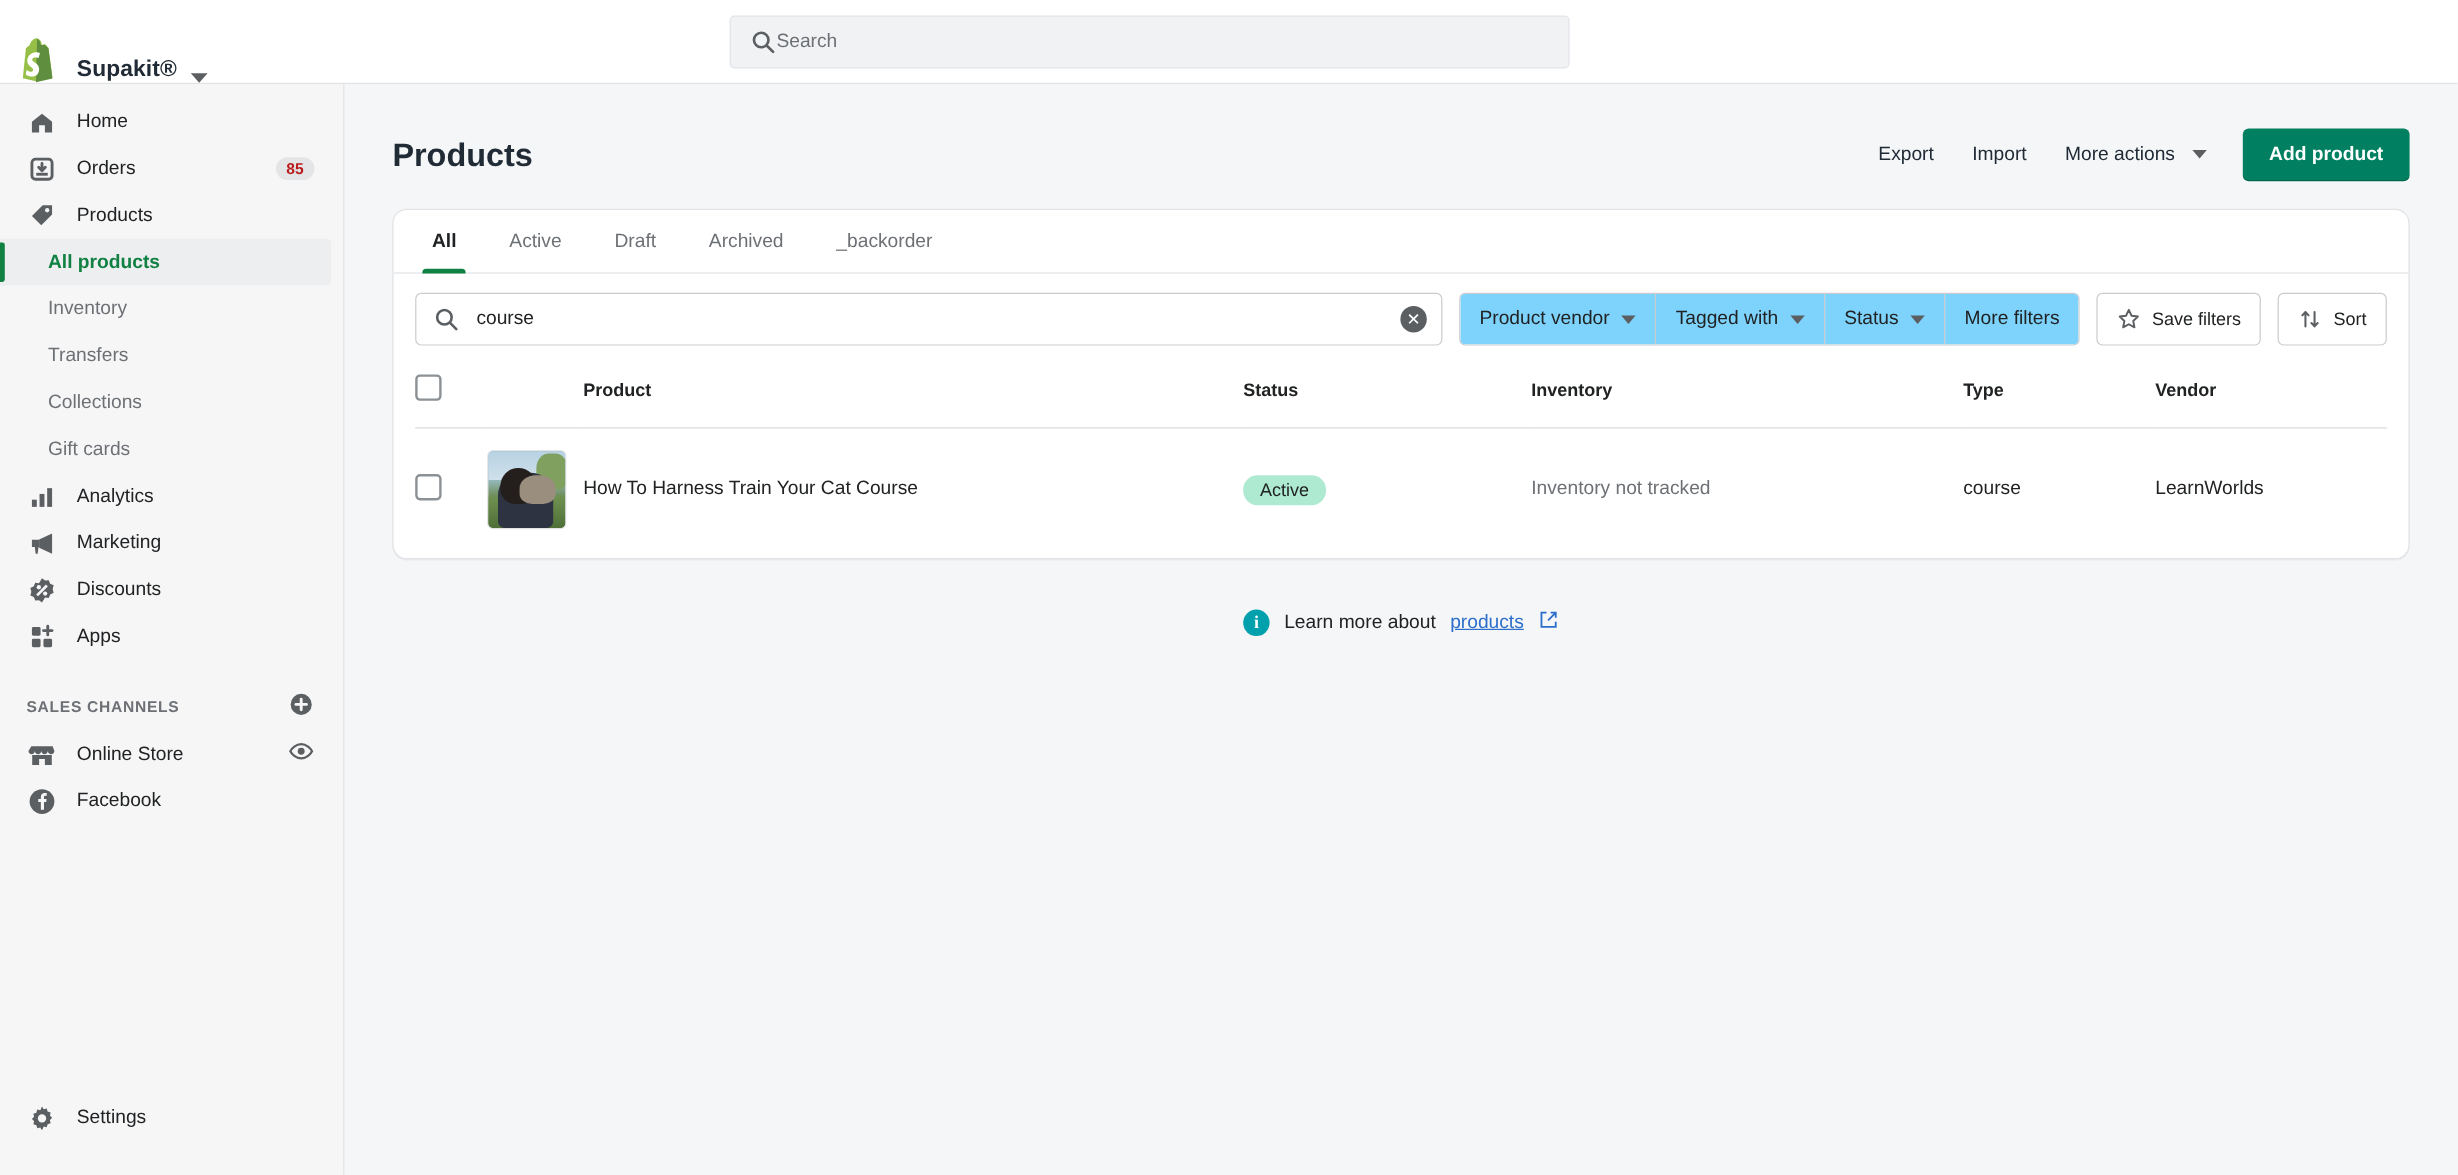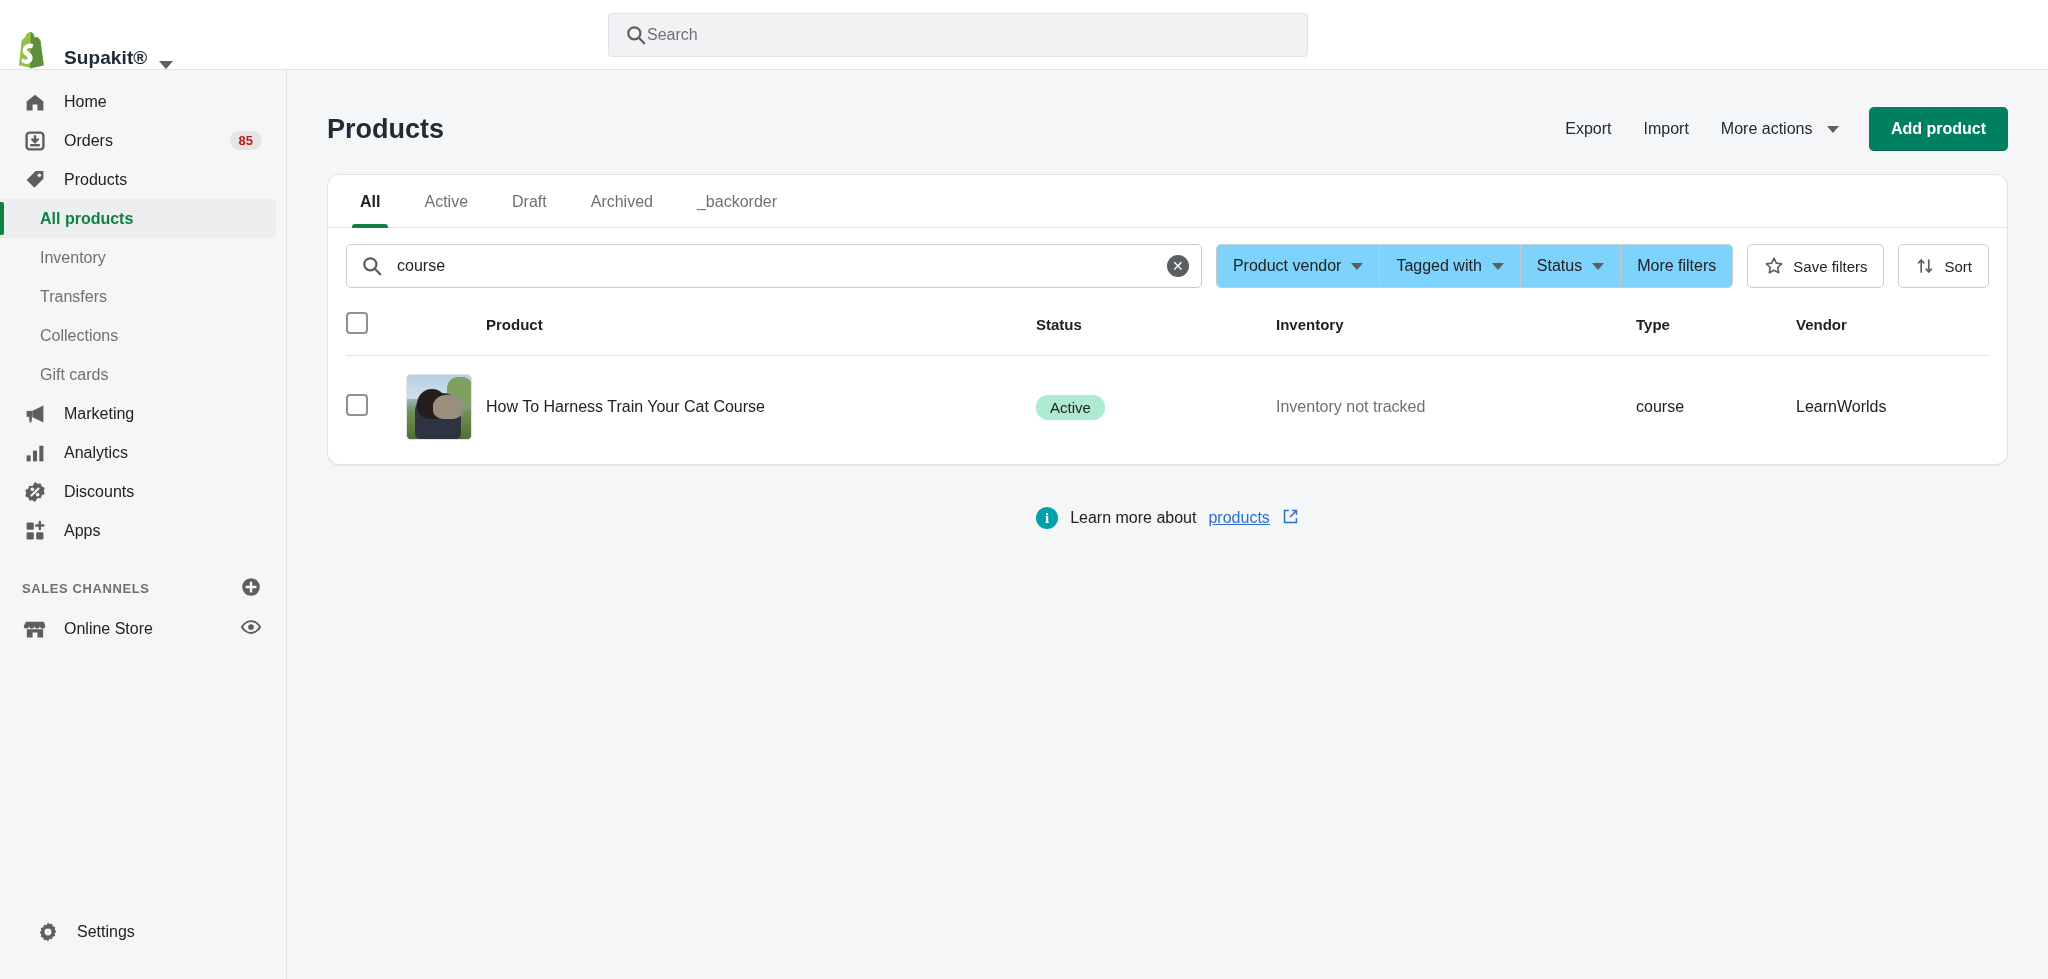--- a/index.html
+++ b/index.html
@@ -59,21 +59,21 @@
   .subnav.active { background: #edeeef; color: #108043; font-weight: 600; }
   .subnav.active:before {
     content: ""; position: absolute; left: -0px; top: 3px;
     width: 4px; height: 33px; background: #108043; border-radius: 0 2px 2px 0;
   }
   .section-head {
     display: flex; align-items: center; justify-content: space-between;
     padding: 26px 24px 8px 22px; font-size: 13px; font-weight: 600;
     letter-spacing: .6px; color: #6d7175;
   }
-  .settings-row { position: absolute; bottom: 28px; left: 13px; width: 100%; }
+  .settings-row { position: absolute; bottom: 28px; left: 0; width: 100%; }
   
   .main { position: absolute; top: 70px; left: 287px; width: 1761px; height: 909px; padding: 34px 40px 0 40px; }
   .page-head { display: flex; align-items: center; height: 50px; }
   .page-title { font-size: 27px; font-weight: 600; color: #212b36; flex: 1; }
   .plain-btn {
     font-size: 16px; color: #212b36; background: transparent; border: none;
     padding: 10px 16px; cursor: pointer; font-family: inherit;
   }
   .caret-sm {
     display: inline-block; width: 0; height: 0; margin-left: 10px;
@@ -234,37 +234,37 @@
     <span>Collections</span>
   </div>
   <div class="subnav">
     <span>Gift cards</span>
   </div>
 
 
   <div class="nav-item">
     <span class="ico">
       <svg width="24" height="24" viewBox="0 0 20 20">
+        <rect x="3" y="12" width="3.4" height="5" fill="#5c5f62"></rect>
+        <rect x="8.3" y="8" width="3.4" height="9" fill="#5c5f62"></rect>
+        <rect x="13.6" y="4" width="3.4" height="13" fill="#5c5f62"></rect>
+      </svg>
+    </span>
+    <span class="lbl">Analytics</span>
+  </div>
+
+  <div class="nav-item">
+    <span class="ico">
+      <svg width="24" height="24" viewBox="0 0 20 20">
         <path d="M17 3v14l-9-4.2V7.2z" fill="#5c5f62"></path>
         <path d="M3 7.4h5v5H3z" fill="#5c5f62"></path>
         <path d="M5 12.4h2.6L7 17H5.6z" fill="#5c5f62"></path>
       </svg>
     </span>
     <span class="lbl">Marketing</span>
-  </div>
-
-  <div class="nav-item">
-    <span class="ico">
-      <svg width="24" height="24" viewBox="0 0 20 20">
-        <rect x="3" y="12" width="3.4" height="5" fill="#5c5f62"></rect>
-        <rect x="8.3" y="8" width="3.4" height="9" fill="#5c5f62"></rect>
-        <rect x="13.6" y="4" width="3.4" height="13" fill="#5c5f62"></rect>
-      </svg>
-    </span>
-    <span class="lbl">Analytics</span>
   </div>
 
   <div class="nav-item">
     <span class="ico">
       <svg width="24" height="24" viewBox="0 0 20 20">
         <path d="M10 1.6l2.1 1.6 2.6-.3 1 2.5 2.4 1.1-.7 2.6.7 2.6-2.4 1.1-1 2.5-2.6-.3L10 18.4l-2.1-1.6-2.6.3-1-2.5-2.4-1.1.7-2.6-.7-2.6 2.4-1.1 1-2.5 2.6.3z" fill="#5c5f62"></path>
         <circle cx="7.8" cy="7.8" r="1.5" fill="#f6f6f7"></circle>
         <circle cx="12.2" cy="12.2" r="1.5" fill="#f6f6f7"></circle>
         <line x1="6.6" y1="13.4" x2="13.4" y2="6.6" stroke="#f6f6f7" stroke-width="1.8"></line>
       </svg>
@@ -303,20 +303,29 @@
     </span>
     <span class="lbl">Online Store</span>
     <span style="margin-right:24px">
       <svg width="22" height="22" viewBox="0 0 20 20">
         <path d="M10 4.6c4 0 7.2 3.2 8.2 5.4-1 2.2-4.2 5.4-8.2 5.4S2.8 12.2 1.8 10c1-2.2 4.2-5.4 8.2-5.4z" fill="none" stroke="#5c5f62" stroke-width="1.7"></path>
         <circle cx="10" cy="10" r="2.6" fill="#5c5f62"></circle>
       </svg>
     </span>
   </div>
 
+  <div class="nav-item">
+    <span class="ico">
+      <svg width="24" height="24" viewBox="0 0 20 20">
+        <circle cx="10" cy="10" r="8.6" fill="#5c5f62"></circle>
+        <path d="M11.4 10.3h1.5l.3-2.1h-1.8V6.9c0-.6.2-1 1-1h.9V4.1c-.2 0-.8-.1-1.5-.1-1.5 0-2.6.9-2.6 2.6v1.6H7.4v2.1h1.8v5.3h2.2z" fill="#f6f6f7"></path>
+      </svg>
+    </span>
+    <span class="lbl">Facebook</span>
+  </div>
 
   <div class="settings-row">
     <div class="nav-item">
       <span class="ico">
         <svg width="24" height="24" viewBox="0 0 20 20">
           <path d="M10 1.8l1.2 1.8 2.1-.5.6 2.1 2.1.7-.5 2.1 1.5 1.6-1.5 1.6.5 2.1-2.1.7-.6 2.1-2.1-.5L10 18.2l-1.2-1.8-2.1.5-.6-2.1-2.1-.7.5-2.1L3 10.4l1.5-1.6-.5-2.1 2.1-.7.6-2.1 2.1.5z" fill="#5c5f62"></path>
           <circle cx="10" cy="10" r="2.9" fill="#f6f6f7"></circle>
         </svg>
       </span>
       <span class="lbl">Settings</span>

